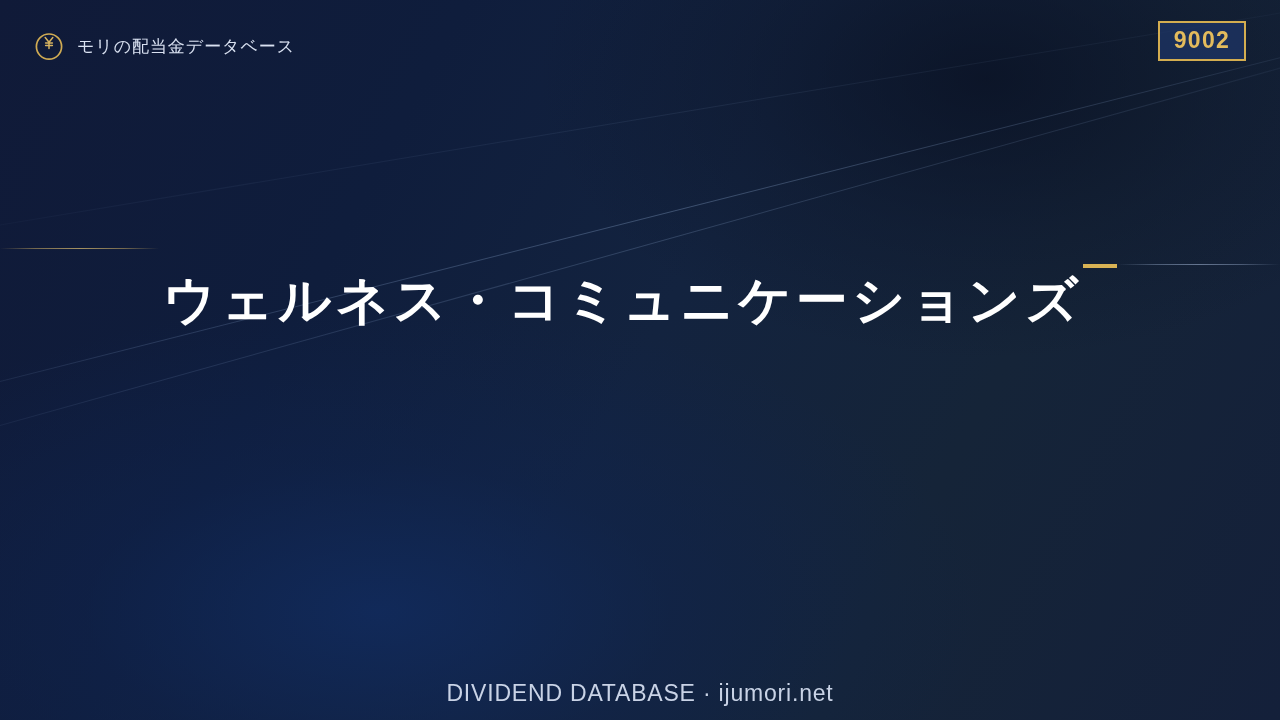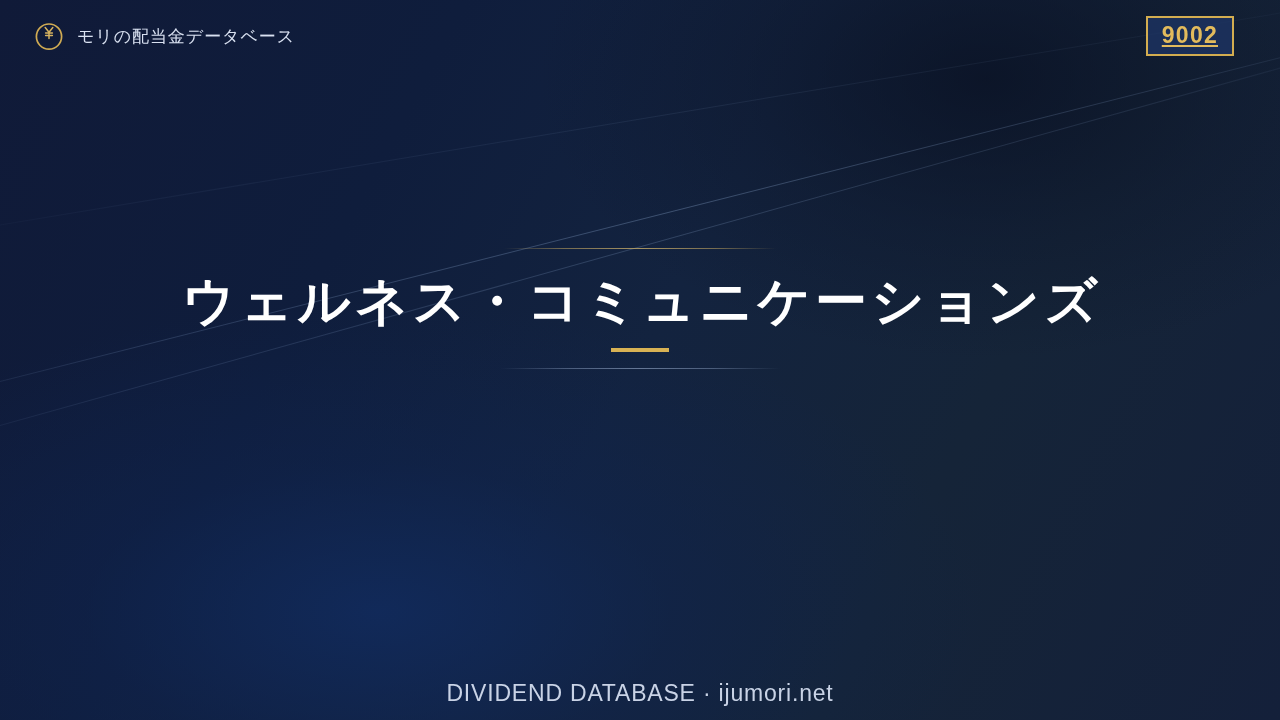--- a/index.html
+++ b/index.html
@@ -57,24 +57,24 @@
     transform-origin: 0 0;
     pointer-events: none;
   }
   .diag-a { top: 420px; transform: rotate(-14.2deg); }
   .diag-b { top: 468px; transform: rotate(-15.6deg); opacity: 0.72; }
   .diag-c { top: 250px; transform: rotate(-9.4deg); opacity: 0.30; }
 
   
   .header {
     position: absolute;
-    top: 0; left: 0; right: 12px;
+    top: 0; left: 0; right: 0;
     height: 72px;
     display: flex;
-    align-items: center;
+    align-items: flex-end;
     padding: 11px 34px;
     box-sizing: border-box;
   }
   .brand {
     display: flex;
     align-items: center;
     gap: 13px;
   }
   .brand-mark {
     width: 30px;
@@ -93,31 +93,29 @@
   .ticker-badge {
     border: 2px solid #d3ad50;
     background: rgba(30,54,104,0.72);
     color: #e3bb5c;
     font-size: 23px;
     font-weight: bold;
     letter-spacing: 0.055em;
     line-height: 1;
     padding: 6px 14px 7px;
     white-space: nowrap;
-    text-decoration: underline;
   }
 
   
   .center {
     position: absolute;
     left: 0; right: 0;
     top: 248px;
     display: flex;
-    flex-direction: column;
-    align-items: center;
+    flex-direction: row;
   }
 
   .rule-top {
     width: 272px;
     height: 1px;
     background: linear-gradient(90deg,
       rgba(196,162,84,0) 0%,
       rgba(198,168,96,0.55) 22%,
       rgba(206,178,108,0.78) 50%,
       rgba(198,168,96,0.55) 78%,

